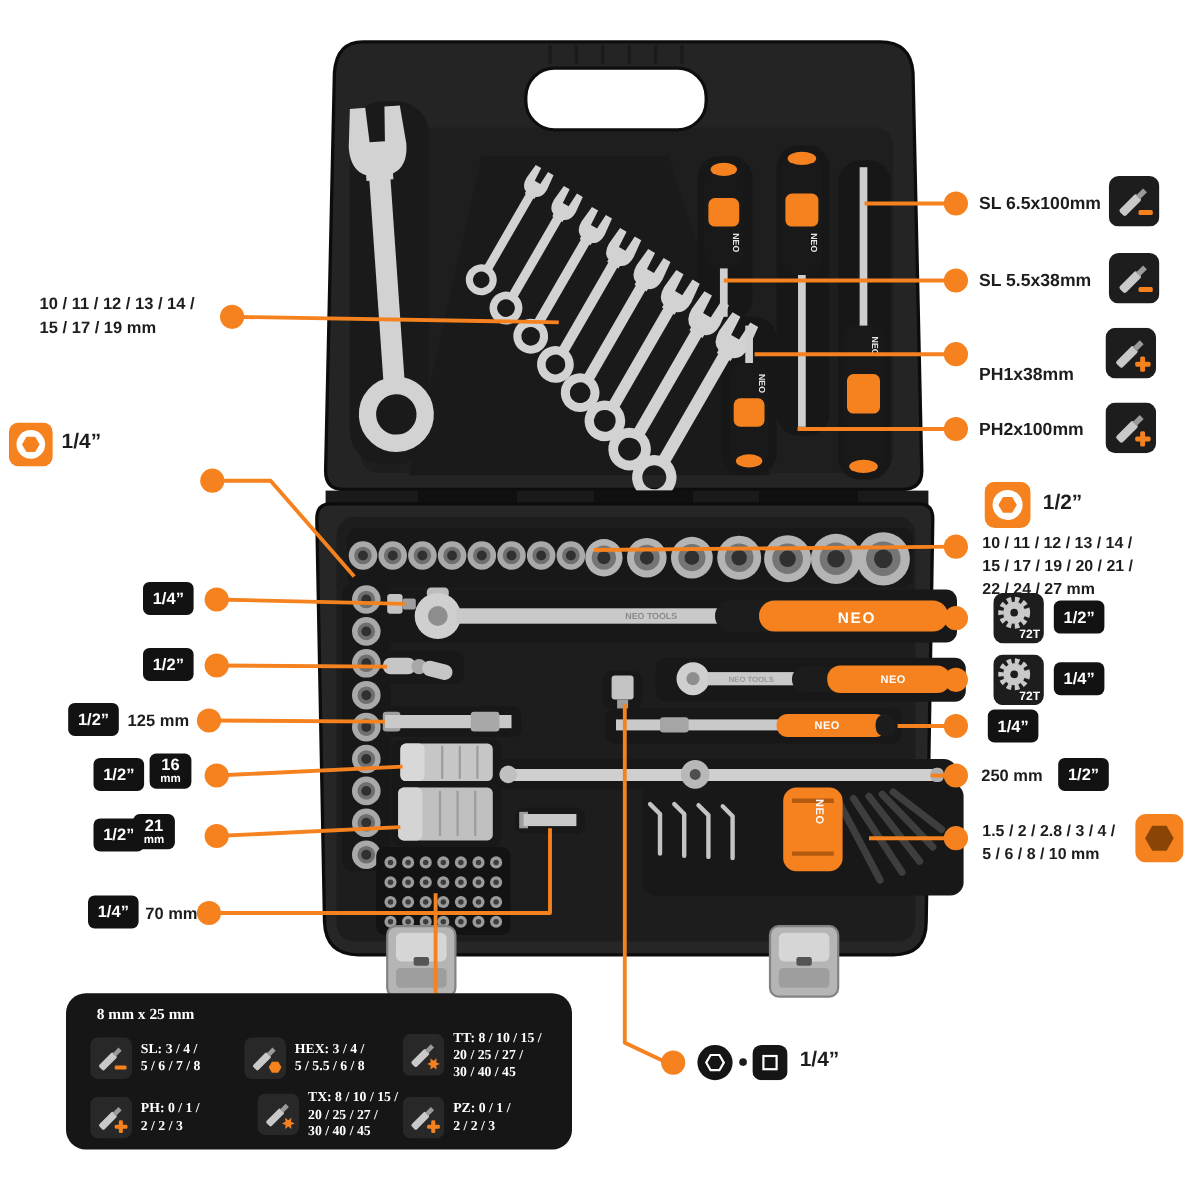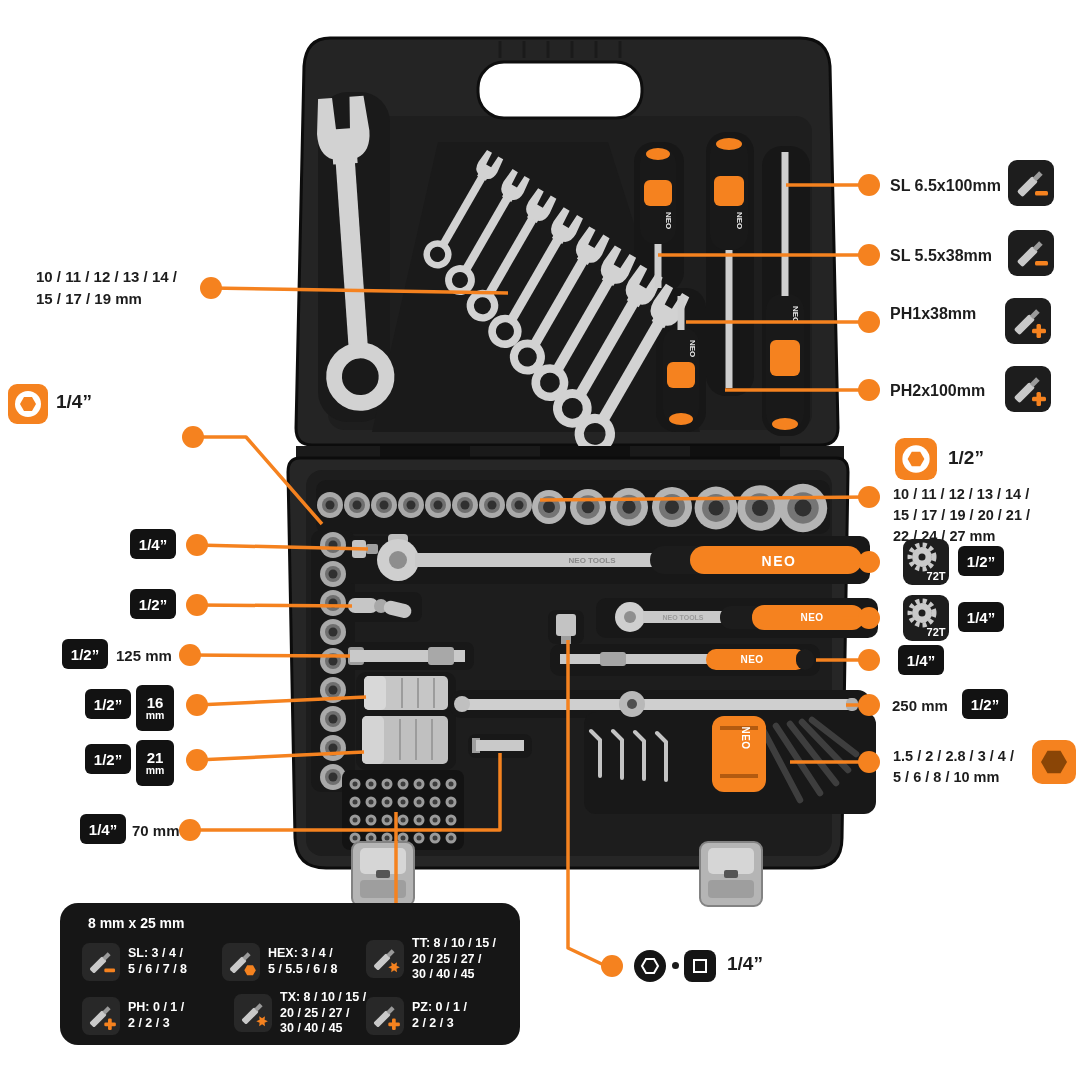--- a/index.html
+++ b/index.html
@@ -5,31 +5,31 @@
   html,body{margin:0;padding:0;background:#fff;}
   .canvas{position:relative;width:1080px;height:1080px;background:#ffffff;overflow:hidden;
           font-family:"Liberation Sans",sans-serif;}
   .art{position:absolute;left:0;top:0;}
   .lbl{position:absolute;font-weight:bold;color:#1d1d1d;font-size:15px;line-height:1.45;}
   .lbl .ln{display:block;}
   .lbl-sm{font-size:14.5px;}
   .lbl-lg{font-size:16px;line-height:1.2;}
   .badge{position:absolute;background:#121212;color:#fff;font-weight:bold;font-size:15px;
          border-radius:6px;width:46px;height:30px;display:flex;align-items:center;justify-content:center;}
-  .badge-tall{width:38px;height:46px;flex-direction:column;line-height:1.05;}
+  .badge-tall{width:38px;height:32px;flex-direction:column;line-height:1.05;}
   .badge-tall .mm{font-size:10.5px;font-weight:bold;}
   .drive-label{position:absolute;font-size:19px;font-weight:bold;color:#1d1d1d;}
   .icon40{position:absolute;width:40px;height:40px;}
   .icon42{position:absolute;width:42px;height:42px;}
   .icon44{position:absolute;width:44px;height:44px;}
   .icon46{position:absolute;width:46px;height:46px;}
   .icon34{position:absolute;width:34px;height:34px;}
   .icon32{position:absolute;width:32px;height:32px;}
   .sep-dot{position:absolute;width:7px;height:7px;border-radius:50%;background:#1b1b1b;}
-  .panel{position:absolute;left:60px;top:903px;width:460px;height:142px;background:#161616;border-radius:18px;}
+  .panel{position:absolute;left:60px;top:903px;width:460px;height:142px;background:#161616;border-radius:18px;font-family:Liberation Serif, serif;}
   .panel-header{position:absolute;left:28px;top:12px;color:#fff;font-size:14px;font-weight:bold;}
   .cell{position:absolute;display:flex;align-items:center;gap:8px;}
   .cell svg{width:38px;height:38px;flex:0 0 38px;}
   .ctext{color:#fff;font-size:12.5px;font-weight:bold;line-height:1.25;}
   .ctext .ln{display:block;}
   .gear-txt{font:bold 11px "Liberation Sans",sans-serif;fill:#fff;text-anchor:middle;}
   .brand-lg{font:bold 14px "Liberation Sans",sans-serif;fill:#fff;letter-spacing:1.5px;text-anchor:middle;}
   .brand-md{font:bold 10px "Liberation Sans",sans-serif;fill:#fff;letter-spacing:.5px;text-anchor:middle;}
   .brand-sm{font:bold 8px "Liberation Sans",sans-serif;fill:#8a8a8a;text-anchor:middle;}
   .brand-xs{font:bold 7px "Liberation Sans",sans-serif;fill:#9a9a9a;text-anchor:middle;}
@@ -432,41 +432,41 @@
   <div class="badge" style="left:62px;top:639px">1/2”</div>
   <div class="lbl" style="left:116px;top:645px">125 mm</div>
 
   <div class="badge" style="left:85px;top:689px">1/2”</div>
   <div class="badge badge-tall" style="left:136px;top:685px">
     <span>16</span>
     <span class="mm">mm</span>
   </div>
 
   <div class="badge" style="left:85px;top:744px">1/2”</div>
-  <div class="badge badge-tall" style="left:136px;top:740px">
+  <div class="badge badge-tall" style="left:121px;top:740px">
     <span>21</span>
     <span class="mm">mm</span>
   </div>
 
   <div class="badge" style="left:80px;top:814px">1/4”</div>
   <div class="lbl" style="left:132px;top:820px">70 mm</div>
 
   <div class="lbl lbl-lg" style="left:890px;top:176px">SL 6.5x100mm</div>
   <svg class="icon46" style="left:1008px;top:160px" viewBox="0 0 46 46">
       <use href="#bit-base"></use>
       <use href="#glyph-minus"></use>
     </svg>
 
   <div class="lbl lbl-lg" style="left:890px;top:246px">SL 5.5x38mm</div>
   <svg class="icon46" style="left:1008px;top:230px" viewBox="0 0 46 46">
       <use href="#bit-base"></use>
       <use href="#glyph-minus"></use>
     </svg>
 
-  <div class="lbl lbl-lg" style="left:890px;top:304px">PH1x38mm</div>
+  <div class="lbl lbl-lg" style="left:890px;top:331px">PH1x38mm</div>
   <svg class="icon46" style="left:1005px;top:298px" viewBox="0 0 46 46">
       <use href="#bit-base"></use>
       <use href="#glyph-plus"></use>
     </svg>
 
   <div class="lbl lbl-lg" style="left:890px;top:381px">PH2x100mm</div>
   <svg class="icon46" style="left:1005px;top:366px" viewBox="0 0 46 46">
       <use href="#bit-base"></use>
       <use href="#glyph-plus"></use>
     </svg>

